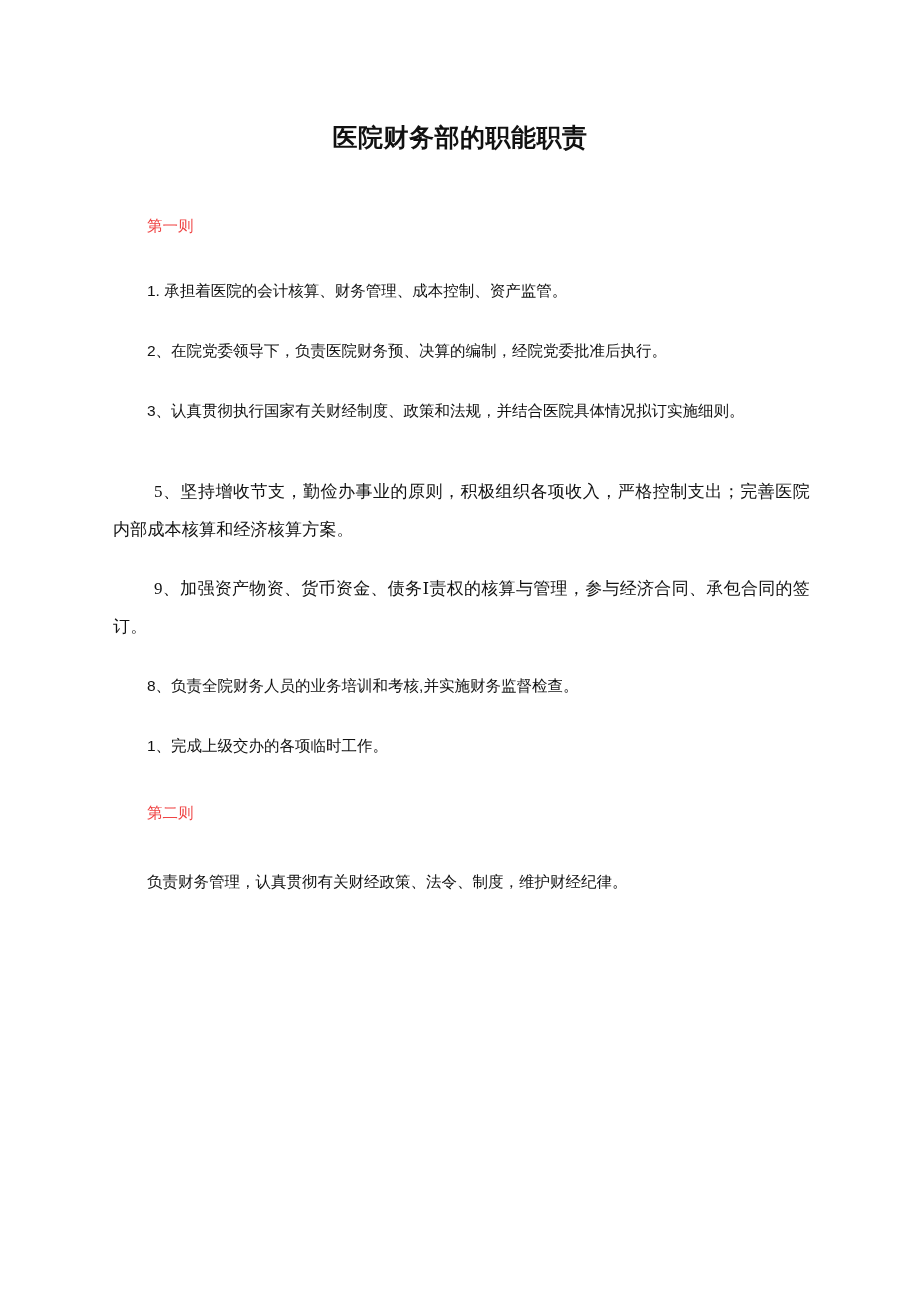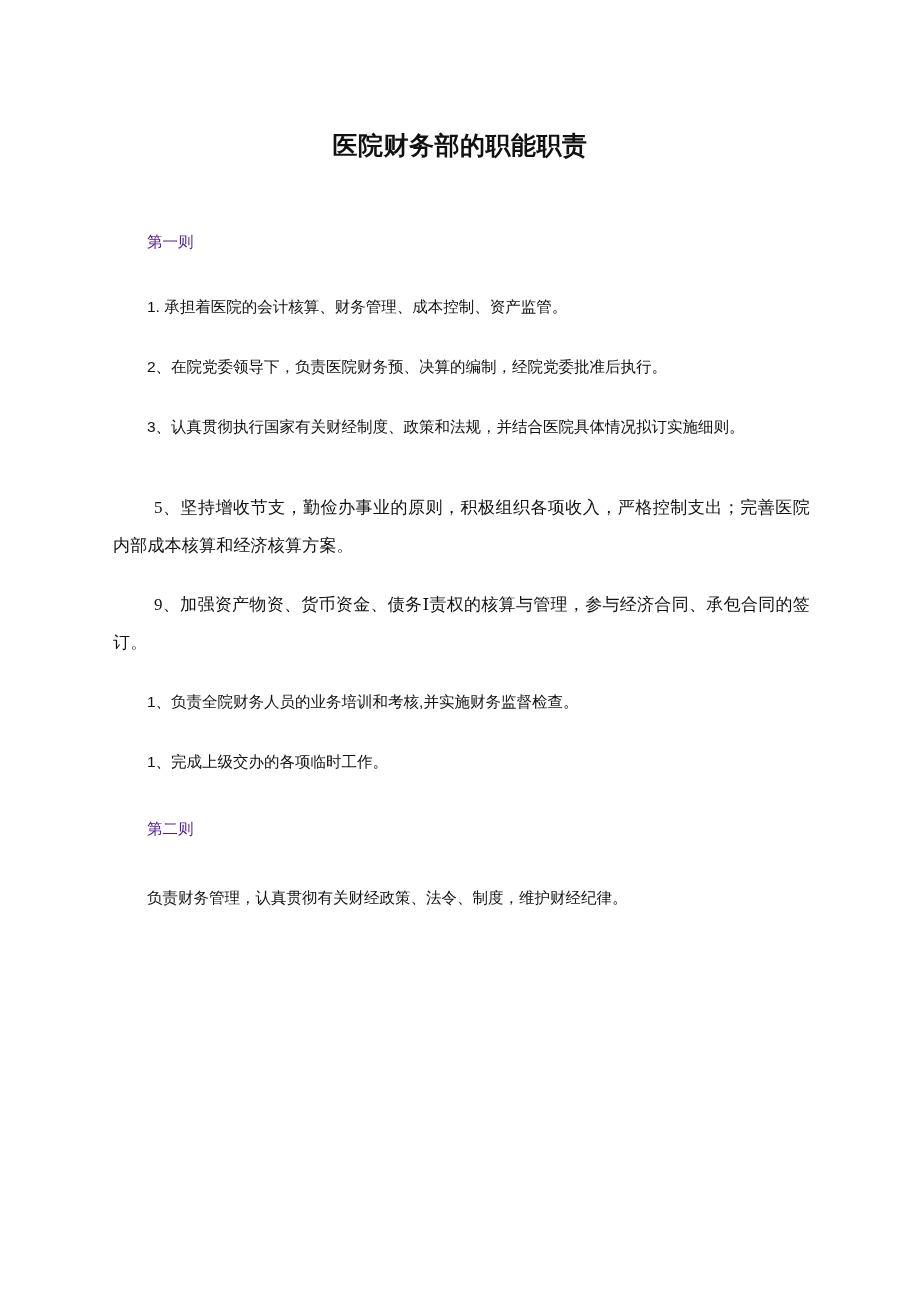--- a/index.html
+++ b/index.html
@@ -33,30 +33,30 @@
     width: 700px;
   }
 
   .doc-title {
     text-align: center;
     font-family: "Liberation Sans", sans-serif;
     font-weight: bold;
     font-size: 25px;
     letter-spacing: 0.5px;
     line-height: 34px;
-    margin: 16px;
+    margin: 8px;
     padding-top: 112px;
     color: #111111;
   }
 
   .section-heading {
     font-family: "Liberation Sans", sans-serif;
     font-size: 15.5px;
     line-height: 24px;
-    color: #4c1d95;
+    color: #ef4444;
     padding-left: 37px;
     margin: 0;
   }
 
   .para {
     margin: 0;
     color: #111111;
     text-align: justify;
     text-justify: inter-ideograph;
     line-height: 38px;
@@ -116,21 +116,21 @@
     <div class="gap-para-sm"></div>
 
     <p class="para serif">5、坚持增收节支，勤俭办事业的原则，积极组织各项收入，严格控制支出；完善医院内部成本核算和经济核算方案。</p>
 
     <div class="gap-para-sm"></div>
 
     <p class="para serif">9、加强资产物资、货币资金、债务Ⅰ责权的核算与管理，参与经济合同、承包合同的签订。</p>
 
     <div class="gap-para-sm"></div>
 
-    <p class="para sans">1、负责全院财务人员的业务培训和考核,并实施财务监督检查。</p>
+    <p class="para sans">8、负责全院财务人员的业务培训和考核,并实施财务监督检查。</p>
 
     <div class="gap-para"></div>
 
     <p class="para sans">1、完成上级交办的各项临时工作。</p>
 
     <div class="gap-before-sec2"></div>
 
     <p class="section-heading">第二则</p>
 
     <div class="gap-sec2-to-para"></div>

